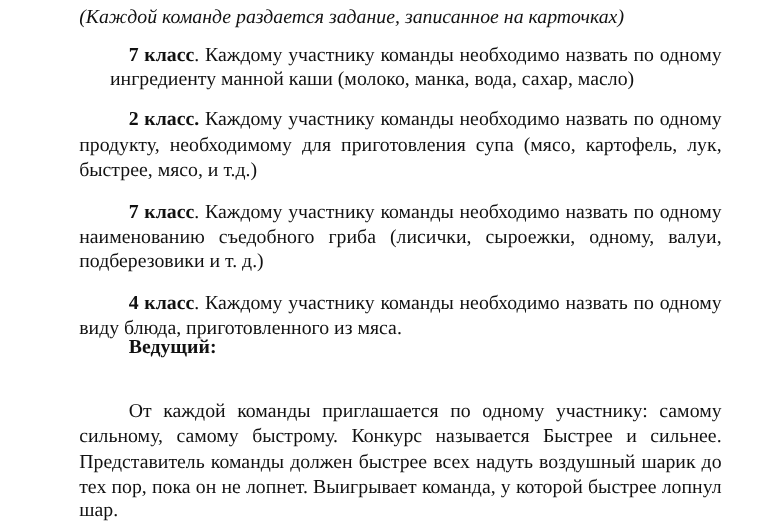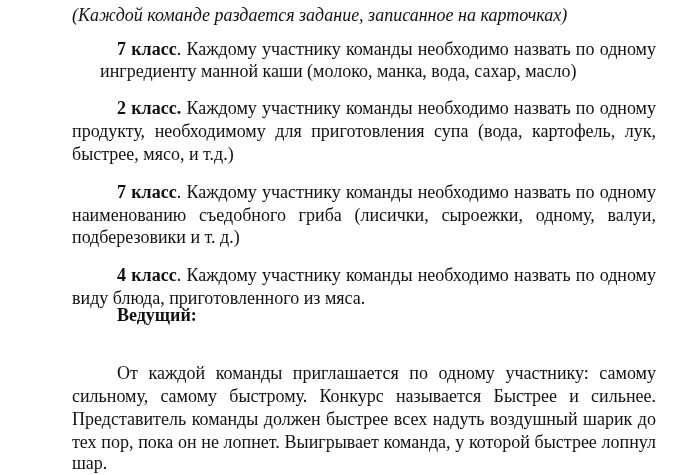--- a/index.html
+++ b/index.html
@@ -46,21 +46,21 @@
 <body>
 
 <div class="page">
 
   <div class="line center italic" style="top:4px;">(Каждой команде раздается задание, записанное на карточках)</div>
 
   <div class="line justify indent" style="top:38px;"><span class="bold">7 класс</span><span>.</span><span> Каждому участнику команды необходимо назвать по одному</span></div>
   <div class="line" style="top:60px;margin-left:28px;">ингредиенту манной каши (молоко, манка, вода, сахар, масло)</div>
 
   <div class="line justify indent" style="top:97px;"><span class="bold">2 класс.</span><span> Каждому участнику команды необходимо назвать по одному</span></div>
-  <div class="line justify" style="top:120px;">продукту, необходимому для приготовления супа (вода, картофель, лук,</div>
+  <div class="line justify" style="top:120px;">продукту, необходимому для приготовления супа (мясо, картофель, лук,</div>
   <div class="line" style="top:143px;">быстрее, мясо, и т.д.)</div>
 
   <div class="line justify indent" style="top:181px;"><span class="bold">7 класс</span><span>.</span><span> Каждому участнику команды необходимо назвать по одному</span></div>
   <div class="line justify" style="top:204px;">наименованию съедобного гриба (лисички, сыроежки, одному, валуи,</div>
   <div class="line" style="top:226px;">подберезовики и т. д.)</div>
 
   <div class="line justify indent" style="top:264px;"><span class="bold">4 класс</span><span>.</span><span> Каждому участнику команды необходимо назвать по одному</span></div>
   <div class="line" style="top:287px;">виду блюда, приготовленного из мяса.</div>
 
   <div class="line bold indent" style="top:304px;">Ведущий:</div>

